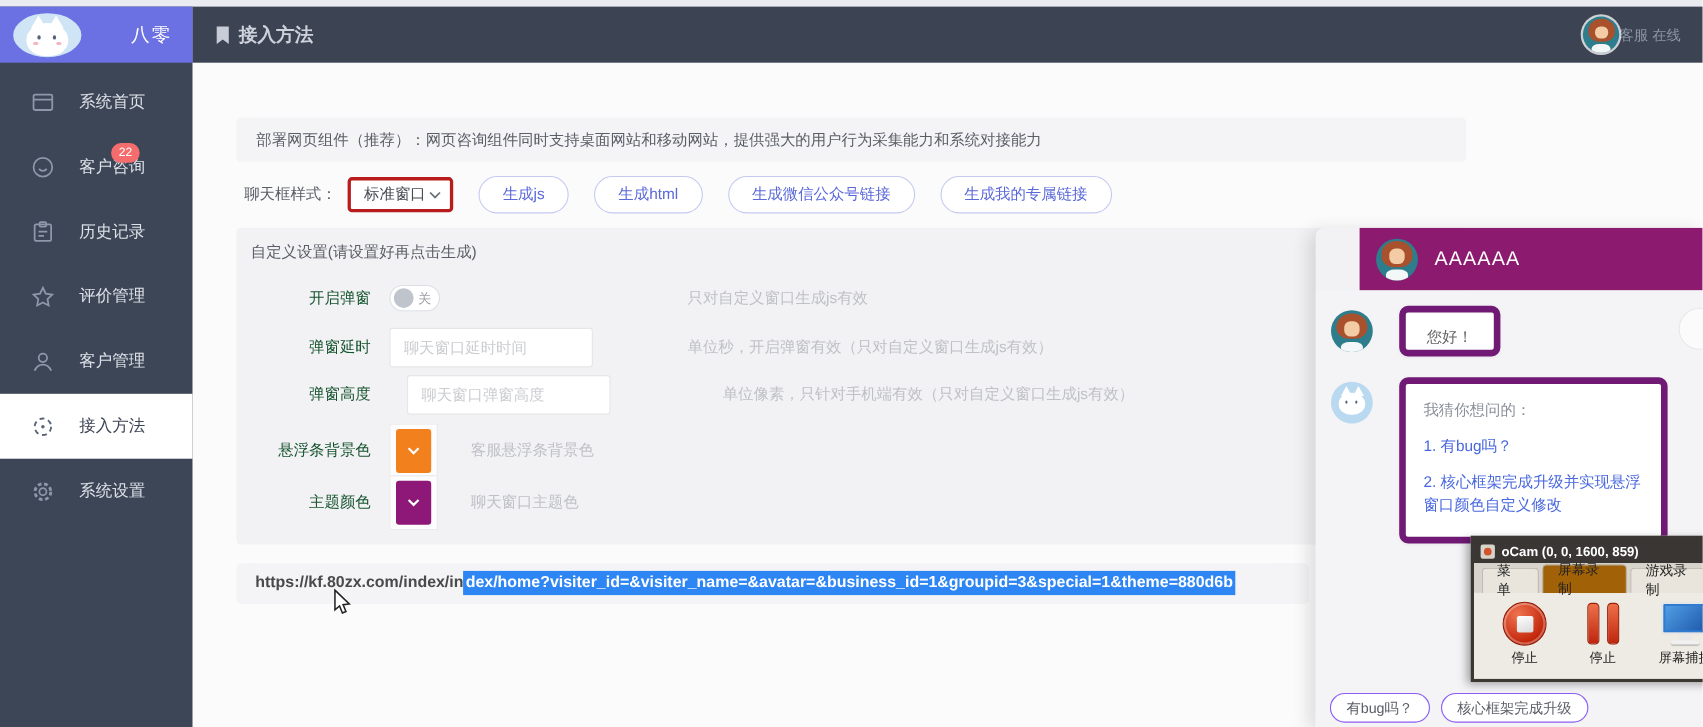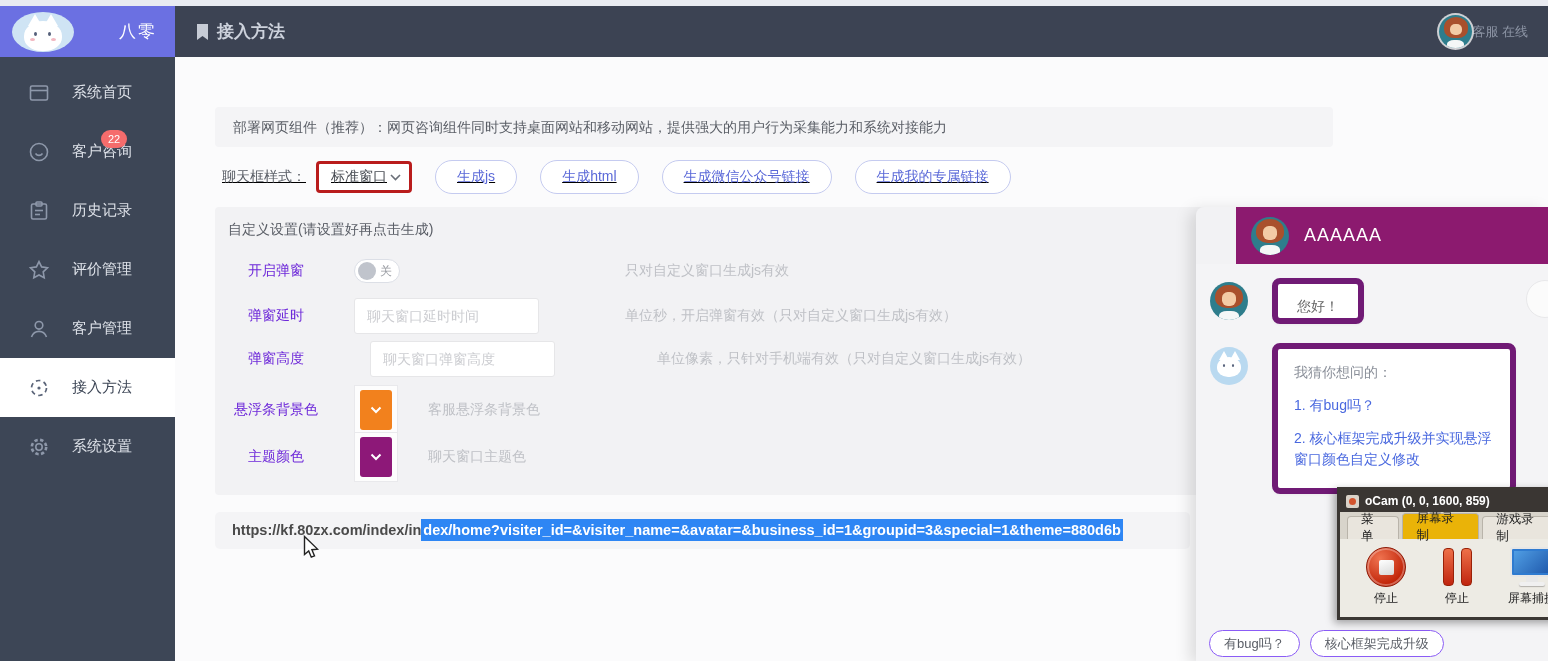--- a/index.html
+++ b/index.html
@@ -33,30 +33,30 @@
   .avatar { border-radius:50%; background:#2e7d8c; position:relative; overflow:hidden; }
   .avatar .hair { position:absolute; top:7%; left:14%; width:72%; height:62%; background:#a9502c; border-radius:50% 50% 42% 42%; }
   .avatar .face { position:absolute; top:26%; left:32%; width:36%; height:36%; background:#f3cba5; border-radius:42%; }
   .avatar .shirt { position:absolute; bottom:-6%; left:24%; width:52%; height:30%; background:#f4f7f7; border-radius:40% 40% 0 0; }
   .avatar.ring { box-shadow:0 0 0 2px rgba(255,255,255,.75); }
   .user-status { color:#8d95a5; font-size:13px; }
 
   
   .content { position:absolute; top:57px; left:175px; width:1373px; height:604px; background:#fbfbfc; }
   .notice { position:absolute; left:40px; top:50px; width:1118px; height:40px; background:#f4f4f6; border-radius:4px; line-height:40px; padding-left:18px; color:#5a5e66; font-size:14px; }
-  .style-row { position:absolute; left:47px; top:102px; height:36px; display:flex; align-items:center;text-decoration:underline; }
+  .style-row { position:absolute; left:47px; top:102px; height:36px; display:flex; align-items:center; }
   .style-label { font-size:14px; color:#5a5e66; }
   .select { margin-left:10px; width:96px; height:32px; background:#fff; border:3px solid #b91c1c; border-radius:4px; display:flex; align-items:center; padding:0 8px 0 12px; font-size:14px; color:#474b52; cursor:pointer; }
   .select .car { margin-left:auto; color:#6a6f78; }
   .pill { margin-left:23px; height:34px; padding:0 21px; background:#fff; border:1px solid #c5cbf0; border-radius:17px; color:#5a68d8; font-size:14px; display:flex; align-items:center; cursor:pointer; }
 
   .settings { position:absolute; left:40px; top:150px; width:1118px; height:288px; background:#f2f2f4; border-radius:4px; }
   .settings-title { position:absolute; left:13px; top:14px; font-size:14px; color:#5a5e66; }
   .srow { position:absolute; left:0; display:flex; align-items:center; width:100%; }
-  .srow .slabel { width:122px; text-align:center; font-size:14px; color:#6d28d9; flex:0 0 auto; }
+  .srow .slabel { width:122px; text-align:right; font-size:14px; color:#14532d; flex:0 0 auto; }
   .srow .ctrl { margin-left:17px; }
   .hint { font-size:14px; color:#bfc1c6; }
   .toggle { width:46px; height:24px; background:#fff; border:1px solid #dcdfe6; border-radius:12px; display:flex; align-items:center; padding:0 6px 0 3px; cursor:pointer; }
   .toggle .knob { width:18px; height:18px; border-radius:50%; background:#c0c4cc; }
   .toggle .tlabel { margin-left:4px; font-size:12px; color:#9a9da3; }
   .tinput { width:185px; height:36px; background:#fff; border:1px solid #e6e6e8; border-radius:3px; padding:0 12px; font-size:14px; color:#555; font-family:"Liberation Sans","DejaVu Sans",sans-serif; }
   .tinput::placeholder { color:#cccdd1; }
   .swatch-box { width:44px; height:50px; background:#fdfdfd; border:1px solid #e9e9ec; display:flex; align-items:center; justify-content:center; cursor:pointer; }
   .swatch { width:32px; height:40px; border-radius:3px; display:flex; align-items:center; justify-content:center; color:#fff; }
 
@@ -87,21 +87,21 @@
   .chip { height:27px; padding:0 14px; background:#fff; border:1px solid #8b5cf6; border-radius:14px; font-size:13px; color:#5a5e66; display:flex; align-items:center; cursor:pointer; }
 
   
   .ocam { position:absolute; left:1337px; top:487px; width:225px; height:133px; z-index:6; border:3px solid #3b3733; background:#edebe4; box-shadow:-3px 3px 8px rgba(0,0,0,.35); }
   .ocam-titlebar { height:22px; background:#3a3633; display:flex; align-items:center; gap:6px; padding:0 6px; }
   .ocam-appicon { width:13px; height:13px; background:#d9d2c8; border-radius:2px; position:relative; }
   .ocam-appicon::after { content:""; position:absolute; left:3px; top:3px; width:7px; height:7px; background:#d2542e; border-radius:50%; }
   .ocam-title { color:#fff; font-size:12px; font-weight:bold; }
   .ocam-tabs { height:27px; background:#d8d4cb; display:flex; align-items:flex-end; padding-left:7px; gap:3px; }
   .otab { height:23px; padding:0 13px; font-size:12.5px; color:#222; display:flex; align-items:center; border:1px solid #b9b4aa; border-bottom:none; border-radius:4px 4px 0 0; background:#e9e5dd; cursor:pointer; }
-  .otab.active { background:#eab308; height:26px; }
+  .otab.active { background:#a16207; height:26px; }
   .ocam-body { height:78px; display:flex; padding:8px 0 0 26px; gap:31px; background:#edebe4; }
   .tool { display:flex; flex-direction:column; align-items:center; cursor:pointer; }
   .tool .tool-label { font-size:12px; color:#222; margin-top:3px; white-space:nowrap; }
   .icon-stop { width:40px; height:40px; border-radius:50%; background:radial-gradient(circle at 34% 28%, #ef7350, #c12408 72%); border:1px solid #8e1a06; box-shadow:inset 0 0 0 2px rgba(255,255,255,.3); display:flex; align-items:center; justify-content:center; }
   .icon-stop .sq { width:15px; height:15px; border-radius:2px; background:linear-gradient(160deg,#ffffff,#d8d8d8); }
   .icon-pause { width:40px; height:40px; display:flex; align-items:center; justify-content:center; gap:7px; }
   .icon-pause span { width:11px; height:38px; border-radius:4px; background:linear-gradient(180deg,#ee7048,#c0250f); border:1px solid #992108; }
   .icon-monitor { width:46px; height:40px; position:relative; }
   .icon-monitor .scr { position:absolute; left:1px; top:0; width:44px; height:30px; border-radius:3px; background:linear-gradient(135deg,#54a3e8,#1b54a8); border:2px solid #e6e6e6; box-shadow:inset 0 0 0 2px #2f7bd0; }
   .icon-monitor .neck { position:absolute; left:17px; top:30px; width:12px; height:5px; background:#e8e8e8; }

